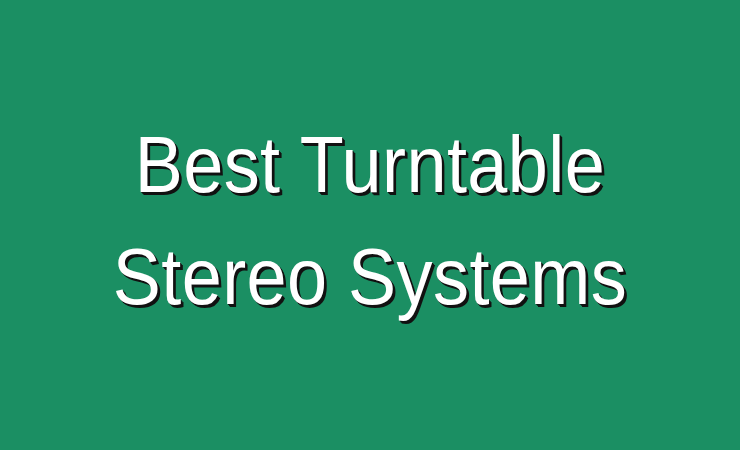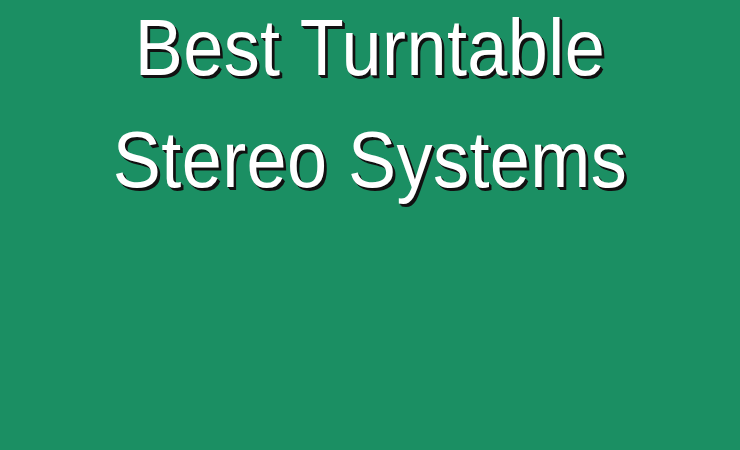--- a/index.html
+++ b/index.html
@@ -18,20 +18,21 @@
   
   .banner {
     position: relative;
     box-sizing: border-box;
     width: 740px;
     height: 450px;
     background: #1b8f63;
     display: flex;
     flex-direction: column;
     align-items: center;
+    justify-content: center;
     overflow: hidden;
     user-select: none;
   }
 
   
   .headline {
     display: flex;
     flex-direction: column;
     align-items: center;
     justify-content: center;

